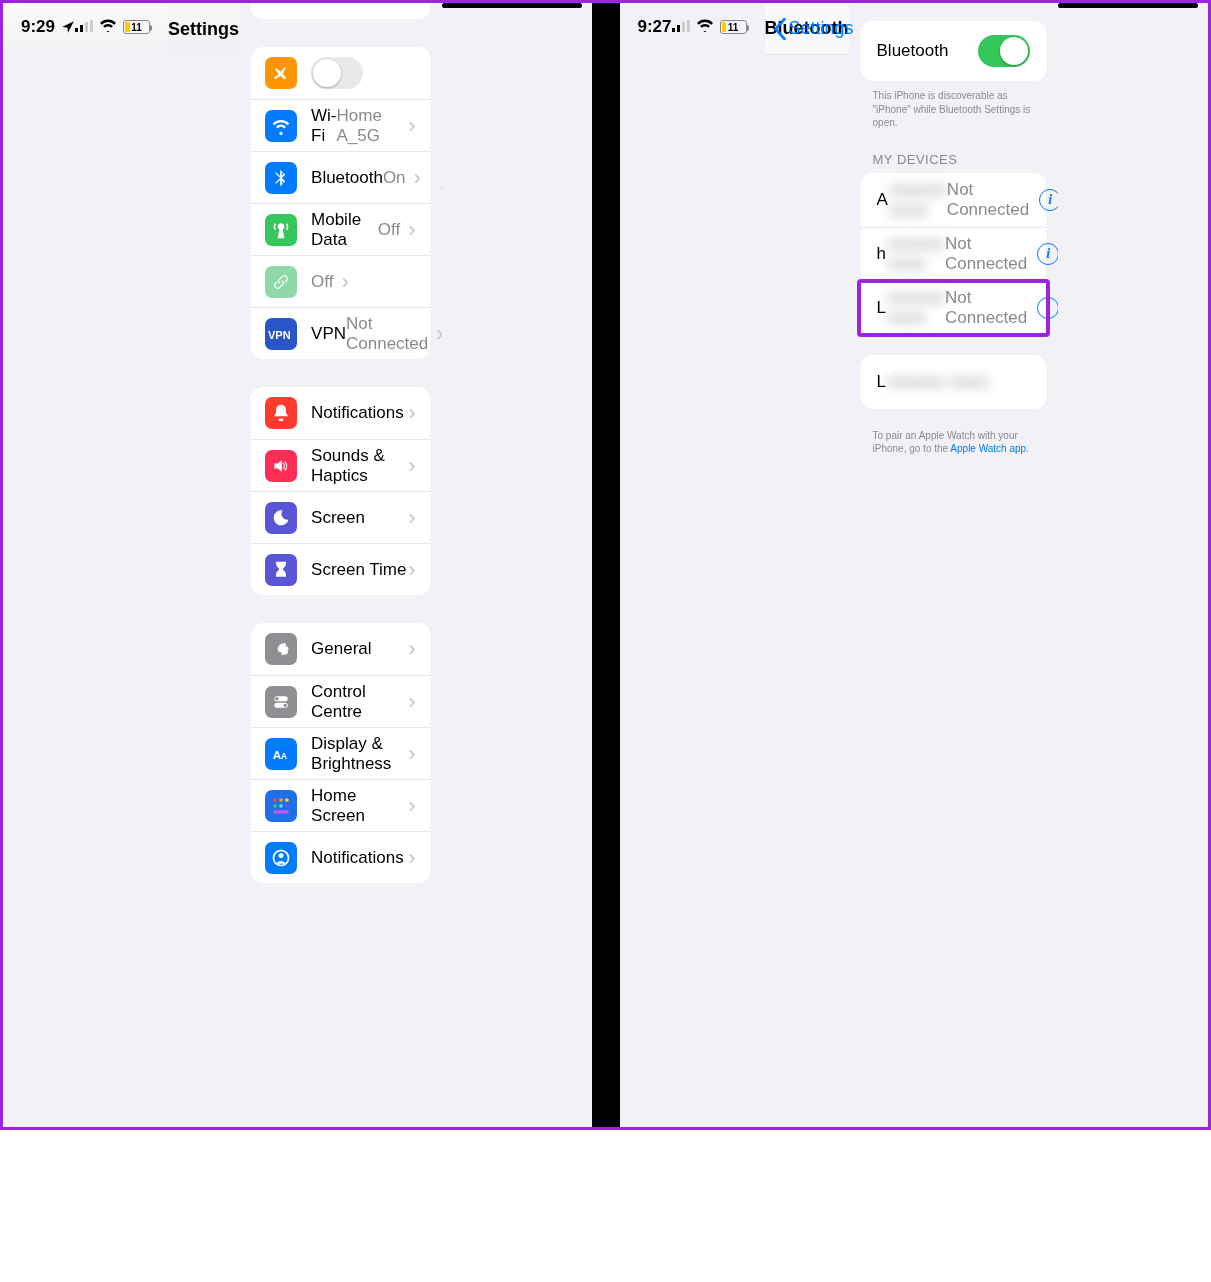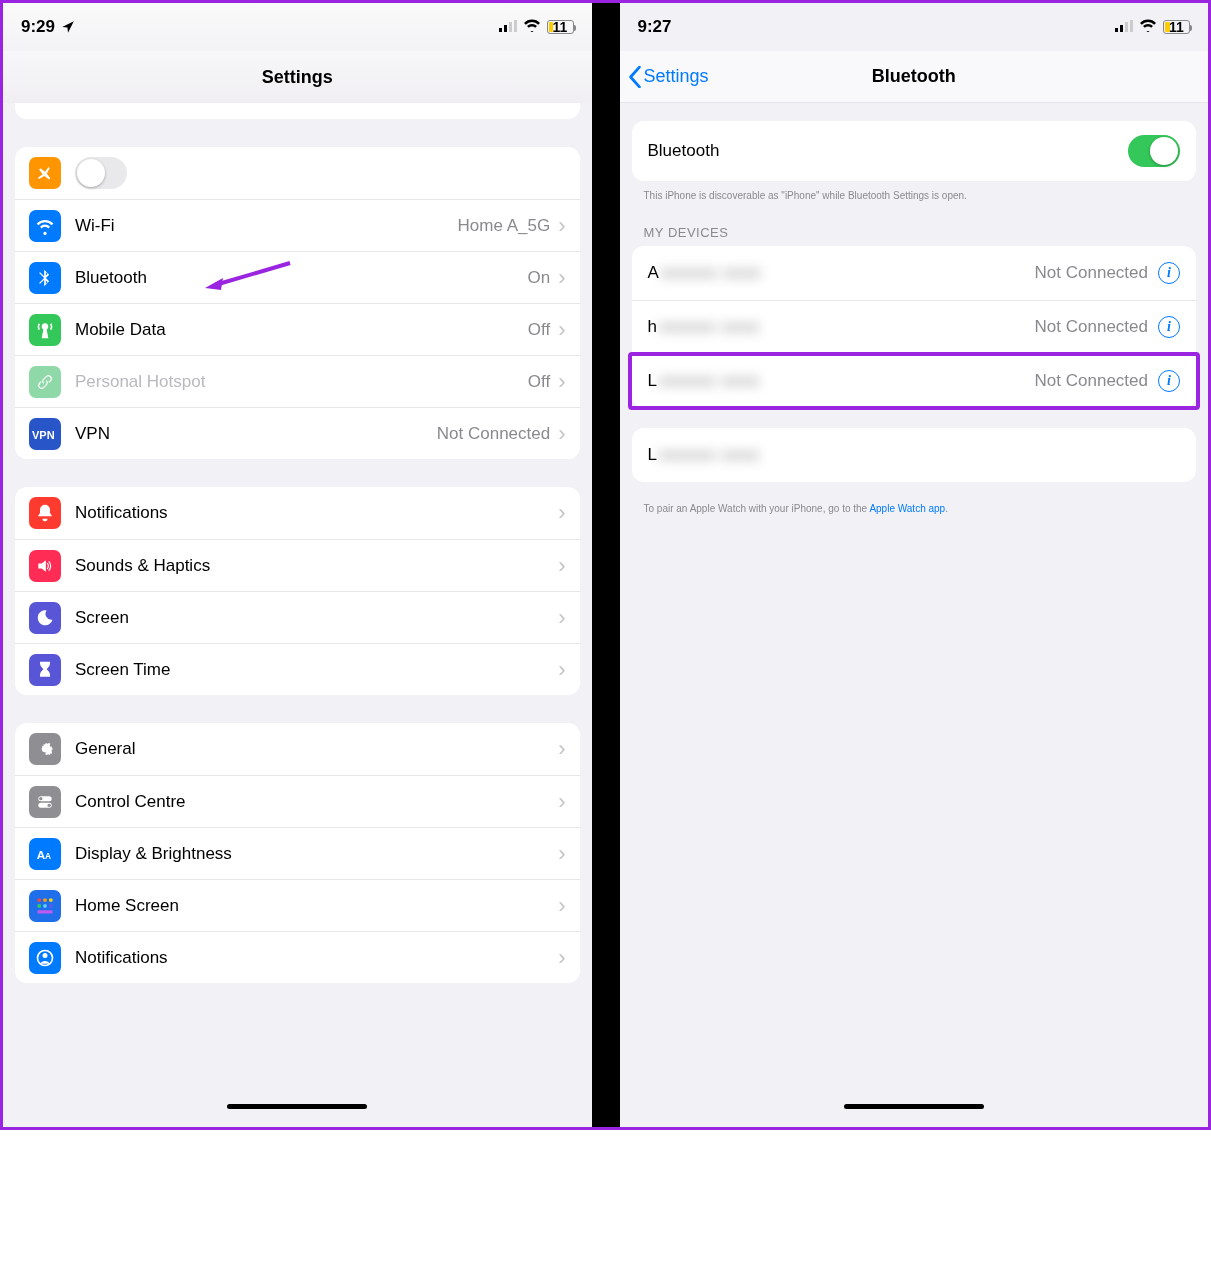--- a/index.html
+++ b/index.html
@@ -1,35 +1,35 @@
 <!DOCTYPE html>
 <html><head>
 <meta charset="utf-8">
 <style>
   * { box-sizing: border-box; margin: 0; padding: 0; -webkit-font-smoothing: antialiased; }
   body { font-family: -apple-system, BlinkMacSystemFont, "Segoe UI", Helvetica, Arial, sans-serif;
          background: #fff; }
   .outer { border: 3px solid #9a24e0; display: flex; height: 1130px; }
-  .phone { flex: 1; background: #f2f1f6; display: flex; flex-direction: column; overflow: hidden; }
+  .phone { flex: 1; background: #f2f1f6; display: flex; flex-direction: row; overflow: hidden; }
   .divider { width: 28px; background: #000; flex: none; }
 
   
   .status { height: 48px; display: flex; align-items: center; padding: 0 18px;
             font-size: 17px; font-weight: 600; }
   .status.white { background: linear-gradient(#fafafa,#f3f3f6); }
   .status .time { flex: 1; display: flex; align-items: center; gap: 6px; }
   .status .right { display: flex; align-items: center; gap: 6px; }
   .lp-icon svg { display: block; }
   .batt { border: 1px solid #888; border-radius: 3px; width: 27px; height: 14px;
           position: relative; display: flex; align-items: center; padding: 1px; }
   .batt::after { content:""; position:absolute; right:-3px; top:4px; width:2px; height:6px;
                  background:#888; border-radius:0 2px 2px 0; }
   .batt-fill { background:#ffcc00; height:100%; width:20%; border-radius:1px;
                font-size:9px; line-height:10px; text-align:center; color:#000;}
-  .batt-num { position:absolute; left:0; right:0; text-align:center; font-size:14px;
+  .batt-num { position:absolute; left:0; right:0; text-align:center; font-size:10px;
               font-weight:600; color:#000; }
 
   
   .nav { height: 52px; display:flex; align-items:center; justify-content:center;
          position:relative; background:#f9f9fb; border-bottom:1px solid #e5e5ea;text-align:center; }
   .nav.settings-hdr { background:linear-gradient(#f7f7f9,#f0eef2); border-bottom:none;}
   .nav .title { font-size:18px; font-weight:600; }
   .nav .back { position:absolute; left:8px; display:flex; align-items:center;
                color:#007aff; font-size:18px; cursor:pointer; }
   .nav .back svg { margin-right: 2px; }
@@ -186,21 +186,20 @@
               <span class="label">Mobile Data</span>
               <span class="value">Off</span>
               <span class="chev">›</span>
             </div>
             <div class="row disabled">
               <div class="icon-wrap bg-green2">
                 <svg width="20" height="20" viewBox="0 0 24 24">
                   <path class="ic-svg" d="M10 14a4 4 0 0 1 0-6l3-3a4 4 0 0 1 6 6l-2 2-1-1 2-2a2.5 2.5 0 0 0-4-4l-3 3a2.5 2.5 0 0 0 0 4zm4-4a4 4 0 0 1 0 6l-3 3a4 4 0 0 1-6-6l2-2 1 1-2 2a2.5 2.5 0 0 0 4 4l3-3a2.5 2.5 0 0 0 0-4z"></path>
                 </svg>
               </div>
-              <span class="label">Personal Hotspot</span>
               <span class="value">Off</span>
               <span class="chev">›</span>
             </div>
             <div class="row">
               <div class="icon-wrap bg-navy">
                 <svg width="32" height="20">
                   <text x="3" y="15" font-size="11" font-weight="700" fill="#fff" font-family="Arial">VPN</text>
                 </svg>
               </div>
               <span class="label">VPN</span>

